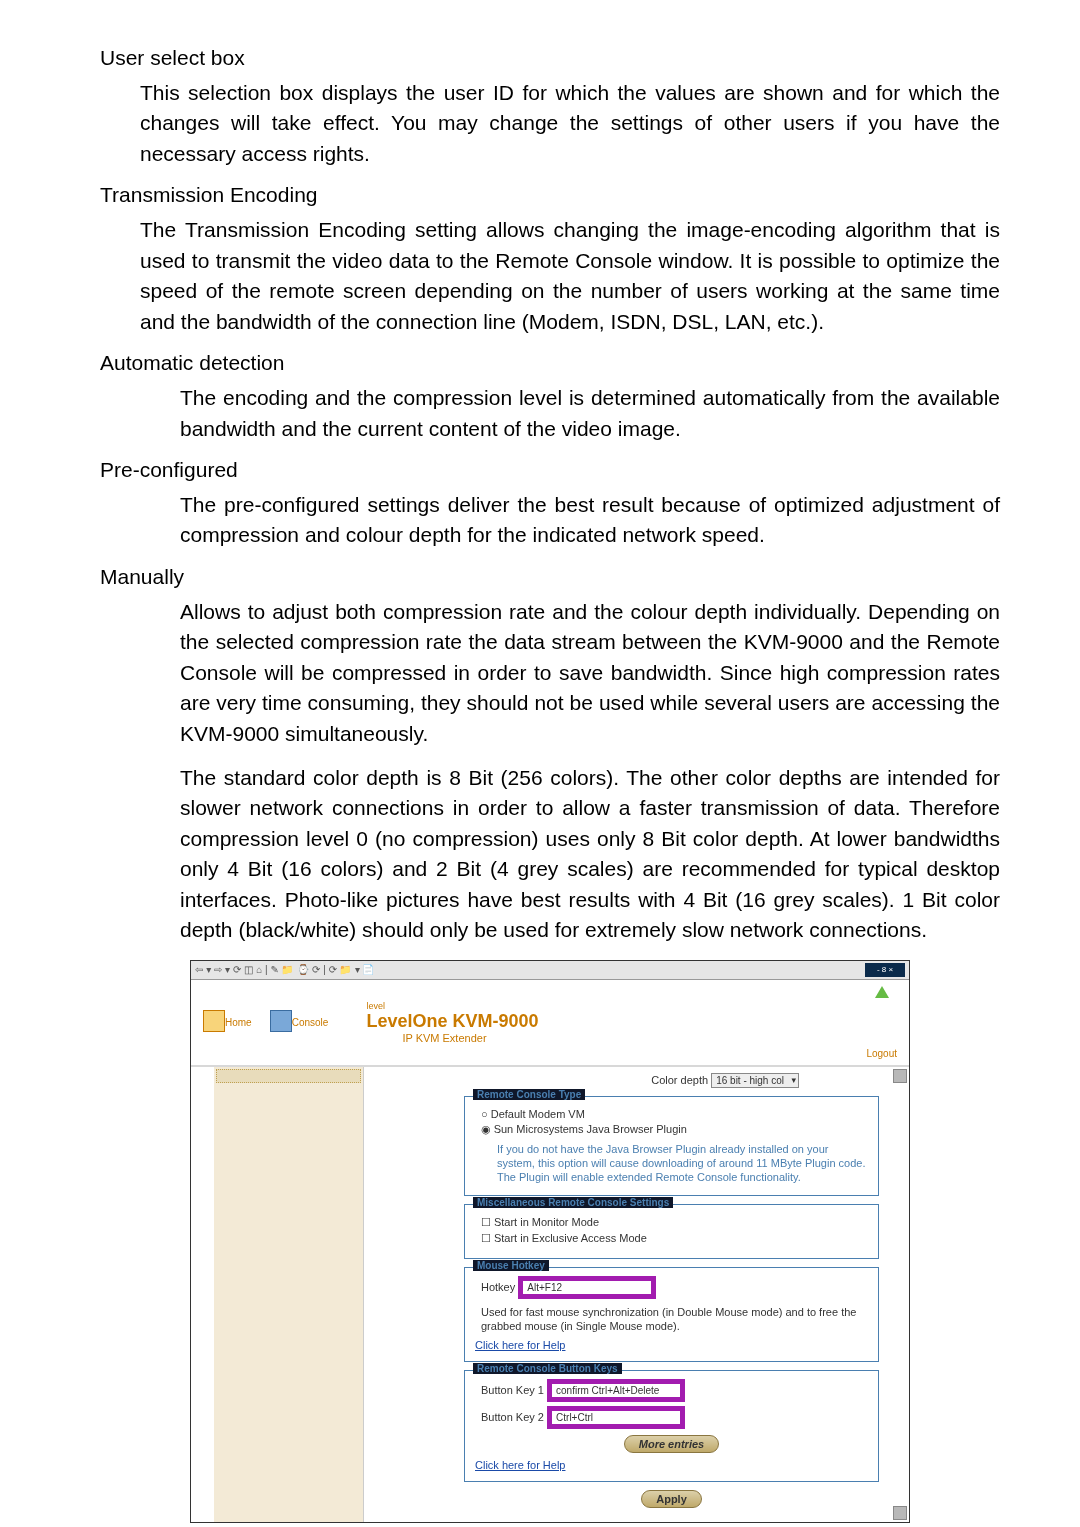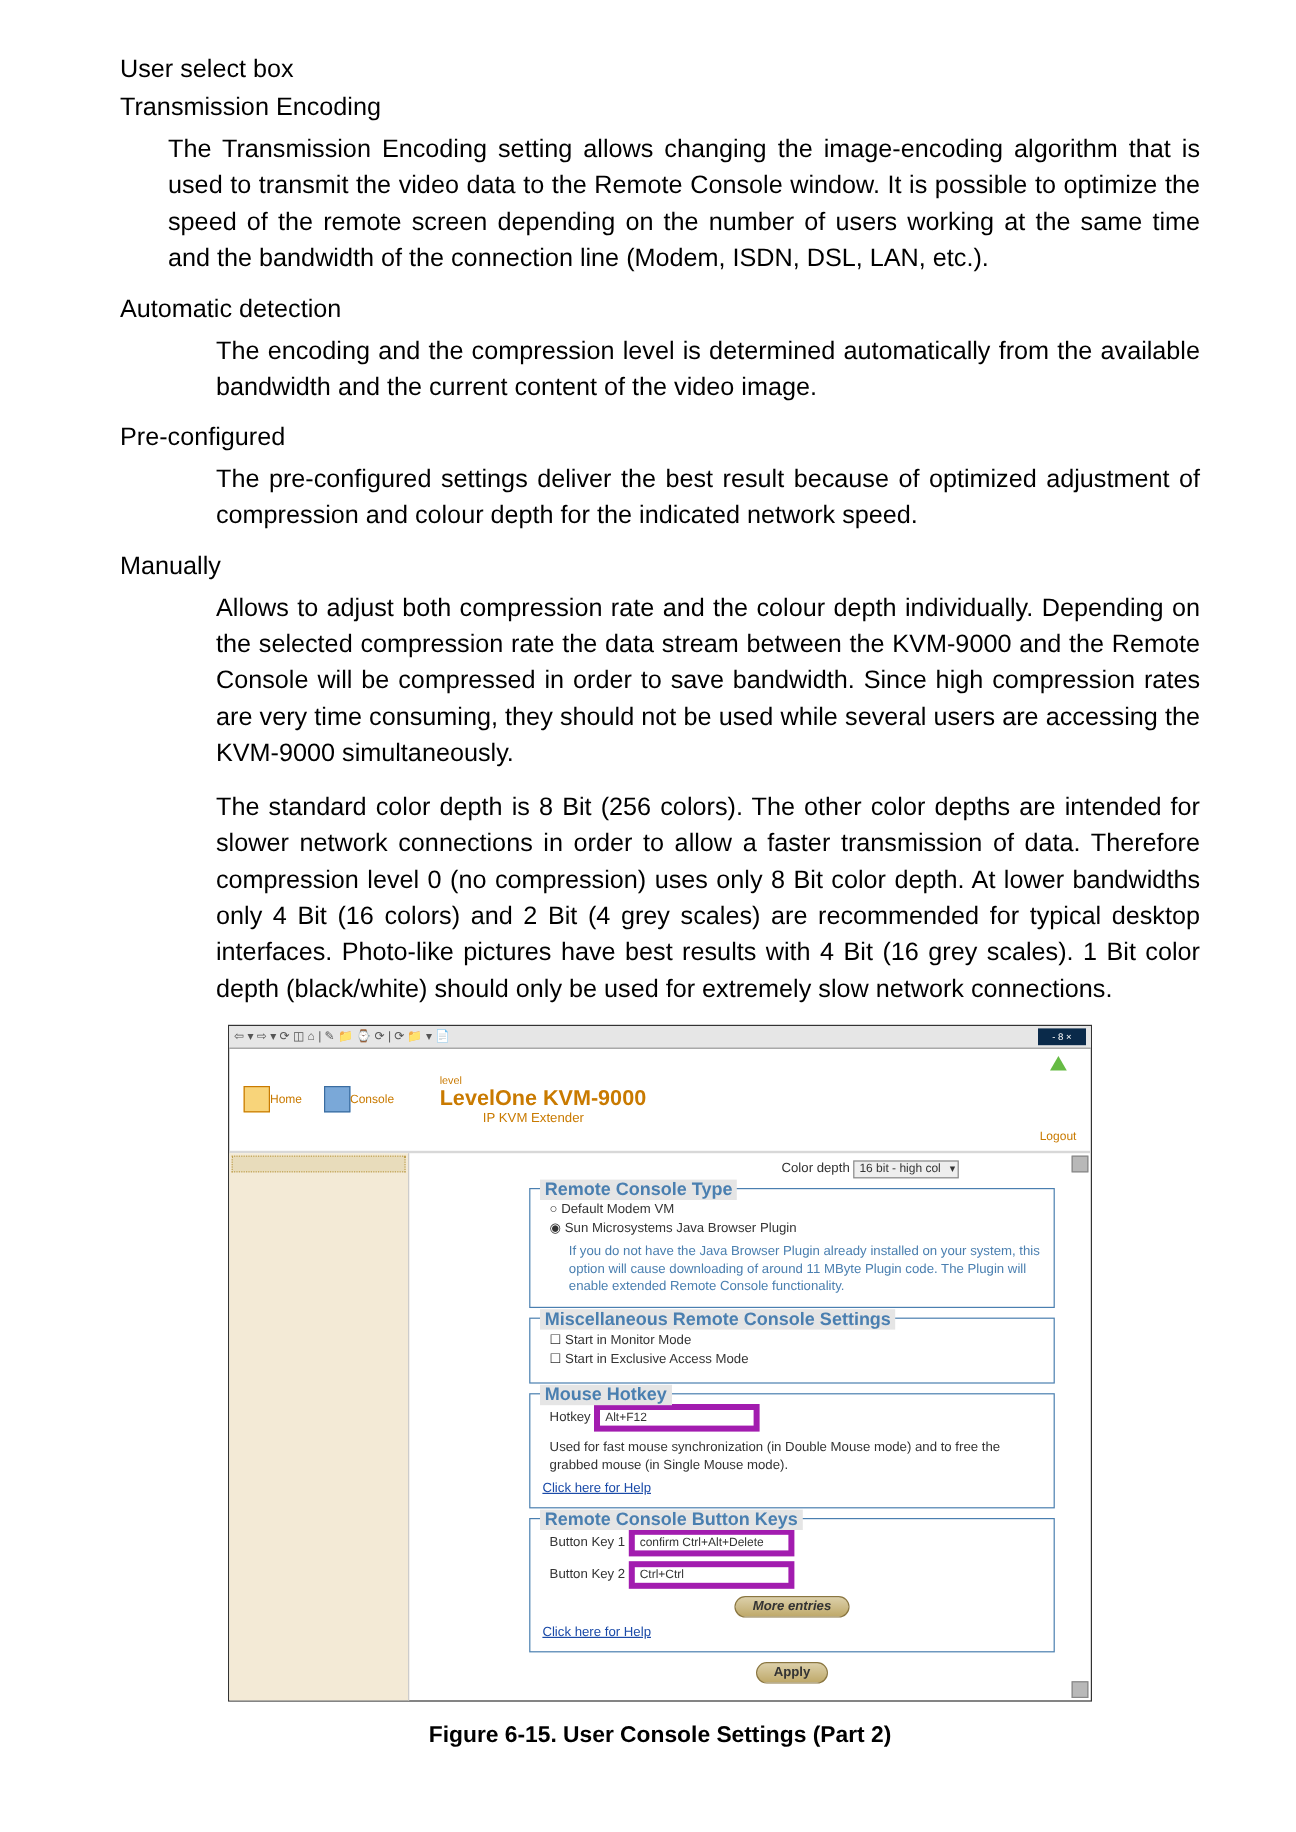--- a/index.html
+++ b/index.html
@@ -116,20 +116,21 @@
   }
   .ss-logout-icon {
     width: 0; height: 0;
     border-left: 7px solid transparent;
     border-right: 7px solid transparent;
     border-bottom: 12px solid #66bb44;
     margin-bottom: 2px;
   }
   .ss-body {
     display: flex;
+    padding-left: 23px;
   }
   .ss-sidebar {
     width: 150px;
     background: #f3ead6;
     border-right: 1px solid #ccc;
     font-size: 9px;
     padding: 2px;
     box-sizing: border-box;
   }
   .ss-sidebar-node {
@@ -185,23 +186,23 @@
   .fieldset {
     border: 1px solid #4a7fb0;
     margin: 8px 0;
     padding: 8px 10px 10px 10px;
     position: relative;
   }
   .fieldset-legend {
     position: absolute;
     top: -8px;
     left: 8px;
-    background: #e5e5e5;
+    background: #0f172a;
     padding: 0 4px;
-    font-size: 15px;
+    font-size: 10px;
     color: #4a7fb0;
     font-weight: bold;
   }
   .radio-row, .check-row {
     margin: 3px 0 3px 6px;
   }
   .info-text {
     color: #4a7fb0;
     margin: 6px 0 0 22px;
     line-height: 1.3;
@@ -239,20 +240,21 @@
     font-size: 19px;
     margin: 18px 0 30px 0;
   }
 </style>
 </head>
 <body>
 
 <div class="page">
 
   <div class="heading">User select box</div>
+  <div class="body-text">This selection box displays the user ID for which the values are shown and for which the changes will take effect. You may change the settings of other users if you have the necessary access rights.</div>
 
   <div class="heading">Transmission Encoding</div>
   <div class="body-text">The Transmission Encoding setting allows changing the image-encoding algorithm that is used to transmit the video data to the Remote Console window. It is possible to optimize the speed of the remote screen depending on the number of users working at the same time and the bandwidth of the connection line (Modem, ISDN, DSL, LAN, etc.).</div>
 
   <div class="heading">Automatic detection</div>
   <div class="body-text-deep">The encoding and the compression level is determined automatically from the available bandwidth and the current content of the video image.</div>
 
   <div class="heading">Pre-configured</div>
   <div class="body-text-deep">The pre-configured settings deliver the best result because of optimized adjustment of compression and colour depth for the indicated network speed.</div>
 

